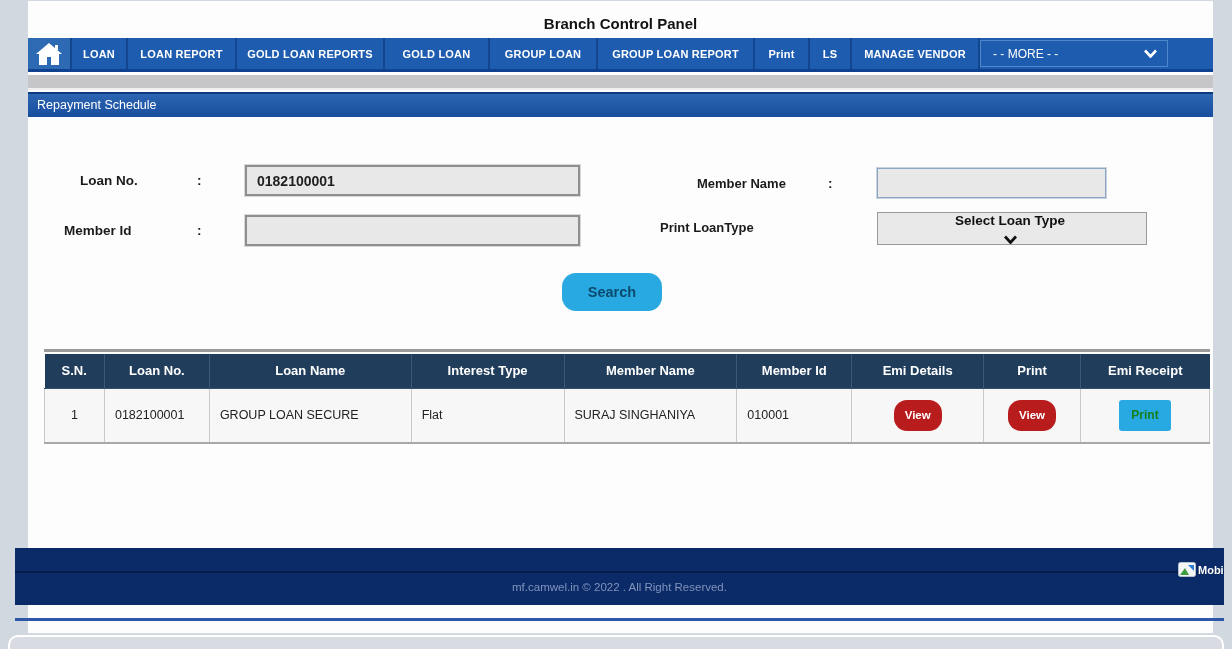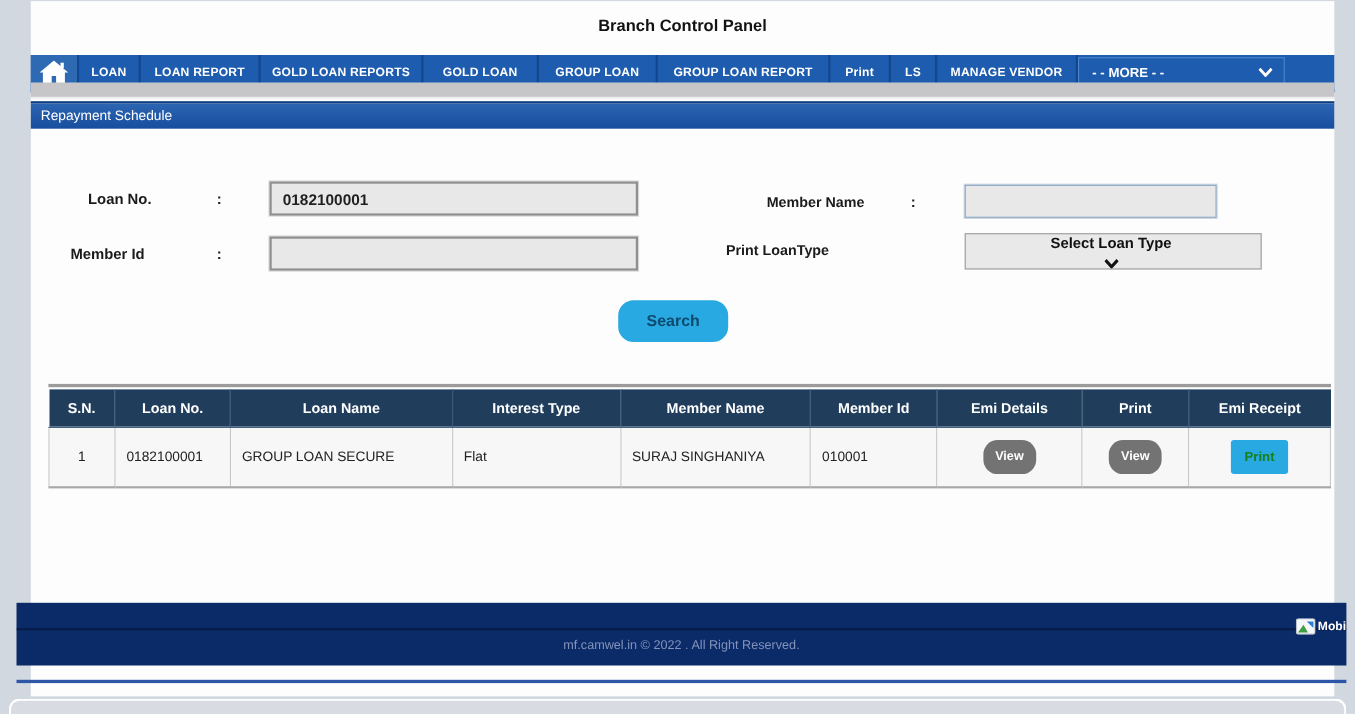--- a/index.html
+++ b/index.html
@@ -15,38 +15,38 @@
     background:#fdfdfe;
   }
   .page-title {
     position:absolute; left:0; top:14px; width:100%;
     text-align:center; font-size:15px; font-weight:bold; color:#121212;
   }
   
   .navbar {
     position:absolute; left:0; top:37px; width:100%; height:34px;
     background:#1e5caf; border-bottom:3px solid #0e4190;
-    display:flex; align-items:stretch;margin-top:12px;
+    display:flex; align-items:stretch;
   }
   .nav-home {
     width:44px; background:#2e6ab3; border-right:2px solid #12478f;
     display:flex; align-items:center; justify-content:center; cursor:pointer;
   }
   .nav-item {
     display:flex; align-items:center; justify-content:center;
     color:#ffffff; font-size:11px; font-weight:bold; letter-spacing:.2px;
     border-right:2px solid #12478f; cursor:pointer; white-space:nowrap;
   }
   .w-loan{width:56px}.w-loanreport{width:109px}.w-goldloan{width:105px}
   .w-goldloanreports{width:148px}.w-grouploan{width:108px}.w-grouploanreport{width:157px}
   .w-print{width:55px}.w-ls{width:42px}.w-managevendor{width:128px}
   .nav-more {
     width:188px; margin:2px 0; border:1px solid #4d86c9; background:#1e5caf;
     display:flex; align-items:center; justify-content:space-between;
-    padding:0 10px 0 12px; color:#fff; font-size:12px; font-weight:bold; cursor:pointer;
+    padding:0 10px 0 12px; color:#fff; font-size:12px; font-weight:normal; cursor:pointer;
   }
   
   .gray-strip {
     position:absolute; left:0; top:74px; width:100%; height:15px;
     background:#c6c6c9; border-bottom:2px solid #efefef;
   }
   .section-bar {
     position:absolute; left:0; top:91px; width:100%; height:25px;
     background:linear-gradient(#2c65b2,#174e9e); border-top:2px solid #0c3c80;
     color:#ffffff; font-size:12.5px; line-height:23px; padding-left:9px;
@@ -86,21 +86,21 @@
     background:#f7f7f8; height:55px; font-size:12.5px; color:#222;
     border-right:1px solid #c8c8c8; border-bottom:2px solid #a8a8a8;
     padding-left:10px; text-align:left; vertical-align:middle;
   }
   .tbl td:first-child { text-align:center; padding-left:0; border-left:1px solid #c8c8c8; }
   .tbl td.c { text-align:center; padding-left:0; }
   .c-sn{width:60px}.c-loanno{width:105px}.c-loanname{width:202px}.c-interest{width:153px}
   .c-membername{width:173px}.c-memberid{width:115px}.c-emidetails{width:132px}
   .c-printcol{width:97px}.c-emireceipt{width:129px}
   .btn-view {
-    width:48px; height:31px; background:#737373; border:none; border-radius:13px;
+    width:48px; height:31px; background:#b91c1c; border:none; border-radius:13px;
     color:#fff; font-weight:bold; font-size:11.5px; cursor:pointer;
     font-family:"Liberation Sans",sans-serif;
   }
   .btn-print-green {
     width:52px; height:31px; background:#29a9e1; border:none; border-radius:3px;
     color:#15801c; font-weight:bold; font-size:12px; cursor:pointer;
     font-family:"Liberation Sans",sans-serif;
   }
   
   .footer {

